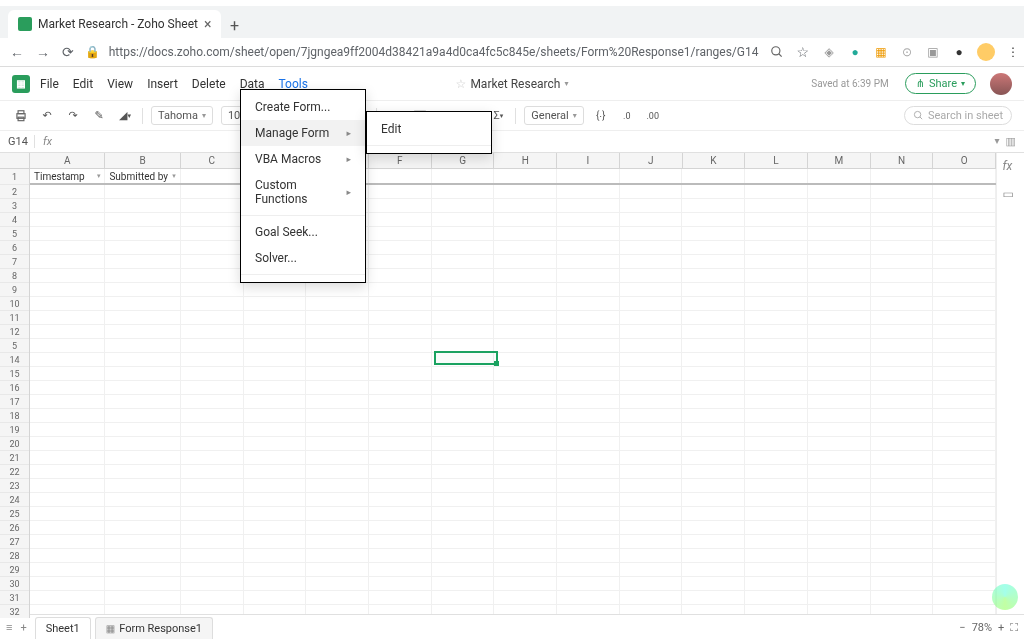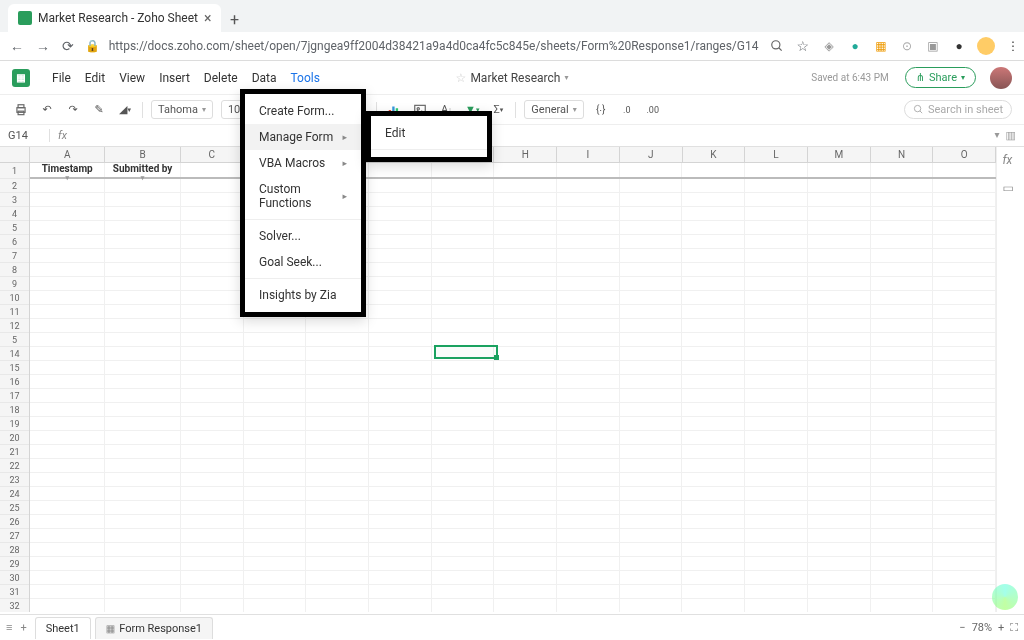--- a/index.html
+++ b/index.html
@@ -1,79 +1,79 @@
 <!DOCTYPE html>
 <html><head>
 <meta charset="utf-8">
 <style>
 * { margin:0; padding:0; box-sizing:border-box; font-family:-apple-system,BlinkMacSystemFont,"Segoe UI",Roboto,sans-serif; }
 body { width:1024px; height:640px; overflow:hidden; background:#fff; font-size:12px; color:#333; }
 
 
 .browser-chrome { background:#f1f3f4; border-bottom:1px solid #dcdcdc; }
-.tab-strip { height:32px; display:flex; align-items:flex-end; padding-left:8px; }
+.tab-strip { height:32px; display:flex; align-items:flex-end; padding-left:8px;margin-top:6px; }
 .tab { background:#fff; height:28px; display:flex; align-items:center; padding:0 10px; border-radius:6px 6px 0 0; font-size:12px; color:#333; min-width:160px; gap:6px; }
 .tab .favicon { width:14px; height:14px; background:#2a9d5c; border-radius:2px; display:flex; align-items:center; justify-content:center; }
 .tab .close { margin-left:auto; color:#666; font-size:14px; }
 .new-tab { width:26px; height:26px; display:flex; align-items:center; justify-content:center; color:#555; font-size:16px; }
 .addr-row { height:28px; display:flex; align-items:center; padding:0 10px; gap:12px; background:#fff; }
 .nav-icn { width:16px; height:16px; display:flex; align-items:center; justify-content:center; color:#5f6368; font-size:14px; }
 .url-bar { flex:1; display:flex; align-items:center; gap:8px; color:#5f6368; font-size:12px; }
 .ext-icons { display:flex; gap:10px; align-items:center; }
 .ext-icn { width:16px; height:16px; display:flex; align-items:center; justify-content:center; font-size:12px; }
 
 
 .app-header { height:34px; display:flex; align-items:center; padding:0 12px; gap:6px; border-bottom:1px solid #eee; }
 .app-logo { width:18px; height:18px; background:#2a9d5c; border-radius:3px; display:flex; align-items:center; justify-content:center; color:#fff; font-size:10px; font-weight:bold; }
-.menu-bar { display:flex; gap:14px; margin-left:16px; }
+.menu-bar { display:flex; gap:14px; margin-left:4px; }
 .menu-item { font-size:12px; color:#333; cursor:pointer; }
 .menu-item.active { color:#1a73e8; }
 .doc-title-wrap { position:absolute; left:50%; transform:translateX(-50%); display:flex; align-items:center; gap:4px; font-size:12px; color:#444; }
 .saved { margin-left:auto; font-size:10px; color:#999; }
 .share-btn { border:1px solid #2a9d5c; color:#2a9d5c; border-radius:12px; padding:3px 10px; font-size:11px; display:flex; align-items:center; gap:4px; margin-left:10px; }
 .avatar { width:22px; height:22px; border-radius:50%; background:linear-gradient(#c77,#855); margin-left:8px; }
 
 
 .toolbar { height:30px; display:flex; align-items:center; padding:0 12px; gap:8px; border-bottom:1px solid #eee; font-size:11px; color:#555; }
 .tb-icn { width:18px; height:18px; display:flex; align-items:center; justify-content:center; cursor:pointer; }
 .tb-sep { width:1px; height:16px; background:#e0e0e0; }
 .font-sel { border:1px solid #ddd; border-radius:3px; padding:2px 6px; display:flex; align-items:center; gap:4px; min-width:56px; justify-content:space-between; }
 .search-box { margin-left:auto; border:1px solid #ddd; border-radius:12px; padding:2px 8px; color:#aaa; display:flex; align-items:center; gap:4px; font-size:11px; }
 
 
 .formula-bar { height:22px; display:flex; align-items:center; border-bottom:1px solid #e0e0e0; }
-.cell-ref { width:50px; padding:0 8px; font-size:11px; color:#555; border-right:1px solid #e0e0e0; }
+.cell-ref { width:35px; padding:0 8px; font-size:11px; color:#555; border-right:1px solid #e0e0e0; }
 .fx { padding:0 8px; font-style:italic; color:#888; font-size:11px; }
 .fb-right { margin-left:auto; display:flex; gap:6px; padding-right:8px; }
 
 
 .grid-wrap { position:relative; height:465px; overflow:hidden; display:flex; }
 .grid-main { flex:1; position:relative; }
 .corner { position:absolute; top:0; left:0; width:30px; height:16px; background:#f5f5f5; border-right:1px solid #d4d4d4; border-bottom:1px solid #d4d4d4; z-index:3; }
 .col-headers { position:absolute; top:0; left:30px; right:0; height:16px; background:#f5f5f5; border-bottom:1px solid #d4d4d4; display:flex; z-index:2; }
 .col-h { width:64px; border-right:1px solid #d4d4d4; display:flex; align-items:center; justify-content:center; font-size:10px; color:#666; }
 .col-h.wide { width:77px; }
 .row-headers { position:absolute; top:16px; left:0; width:30px; background:#f5f5f5; border-right:1px solid #d4d4d4; z-index:2; }
 .row-h { height:14px; border-bottom:1px solid #e8e8e8; display:flex; align-items:center; justify-content:center; font-size:9px; color:#666; }
 .row-h.tall { height:16px; }
 .cells { position:absolute; top:16px; left:30px; right:0; }
 .crow { display:flex; height:14px; border-bottom:1px solid #f0f0f0; }
 .crow.header-row { height:16px; border-bottom:2px solid #bbb; }
 .cell { width:64px; border-right:1px solid #f0f0f0; font-size:10px; padding:0 4px; display:flex; align-items:center; }
 .cell.wide { width:77px; }
-.cell.hdr { font-weight:700; background:#fff; justify-content:space-between;flex-direction:column; }
+.cell.hdr { font-weight:400; background:#fff; justify-content:space-between; }
 .cell.hdr .dd { font-size:7px; color:#999; }
 .selection { position:absolute; border:2px solid #1aa260; background:rgba(26,162,96,0.03); z-index:1; pointer-events:none; }
 .selection::after { content:''; position:absolute; right:-3px; bottom:-3px; width:5px; height:5px; background:#1aa260; }
 
 .side-rail { width:28px; border-left:1px solid #eee; display:flex; flex-direction:column; align-items:center; gap:12px; padding-top:6px; }
 .rail-icn { width:16px; height:16px; color:#888; }
 
 
-.dropdown { position:absolute; background:#fff; border:5px solid #000000; box-shadow:0 4px 12px rgba(0,0,0,0.15); z-index:100; font-size:12px; padding:4px 0; }
+.dropdown { position:absolute; background:#fff; border:1px solid #000000; box-shadow:0 4px 12px rgba(0,0,0,0.15); z-index:100; font-size:12px; padding:4px 0; }
 .dd-item { padding:6px 14px; display:flex; align-items:center; justify-content:space-between; cursor:pointer; }
 .dd-item:hover, .dd-item.hover { background:#f2f2f2; }
 .dd-sep { height:1px; background:#eee; margin:3px 0; }
 .dd-arrow { font-size:9px; color:#888; }
 
 
 .bottom-bar { position:absolute; bottom:0; left:0; right:0; height:26px; border-top:1px solid #e0e0e0; display:flex; align-items:center; padding:0 6px; background:#fff; font-size:11px; gap:4px; }
 .sheet-tab { padding:4px 10px; border:1px solid #ddd; border-bottom:none; border-radius:3px 3px 0 0; display:flex; align-items:center; gap:4px; }
 .sheet-tab.active { background:#f5f5f5; }
 .zoom { margin-left:auto; display:flex; align-items:center; gap:6px; color:#666; }
@@ -131,21 +131,21 @@
       <span class="menu-item">Insert</span>
       <span class="menu-item">Delete</span>
       <span class="menu-item">Data</span>
       <span class="menu-item active">Tools</span>
     </div>
   <div class="doc-title-wrap">
     <span style="color:#ccc">☆</span>
     <span>Market Research</span>
     <span style="font-size:8px;color:#999">▾</span>
   </div>
-  <span class="saved">Saved at 6:43 PM</span>
+  <span class="saved">Saved at 6:39 PM</span>
   <div class="share-btn">
     <span>⋔</span>
     <span>Share</span>
     <span style="font-size:8px">▾</span>
   </div>
   <div class="avatar"></div>
 </div>
 
 <div class="toolbar">
   <span class="tb-icn">
@@ -843,29 +843,26 @@
     <div class="dd-item">
       <span>VBA Macros</span>
       <span class="dd-arrow">▸</span>
     </div>
     <div class="dd-item">
       <span>Custom Functions</span>
       <span class="dd-arrow">▸</span>
     </div>
     <div class="dd-sep"></div>
     <div class="dd-item">
+      <span>Goal Seek...</span>
+    </div>
+    <div class="dd-item">
       <span>Solver...</span>
     </div>
-    <div class="dd-item">
-      <span>Goal Seek...</span>
-    </div>
     <div class="dd-sep"></div>
-    <div class="dd-item">
-      <span>Insights by Zia</span>
-    </div>
   </div>
 <div class="dropdown" id="sub-dd" style="top:111px;left:366px;width:126px">
     <div class="dd-item">Edit</div>
     <div class="dd-sep"></div>
   </div>
 
 <div class="bulb"></div>
 
 <div class="bottom-bar">
   <span style="color:#888">≡</span>

